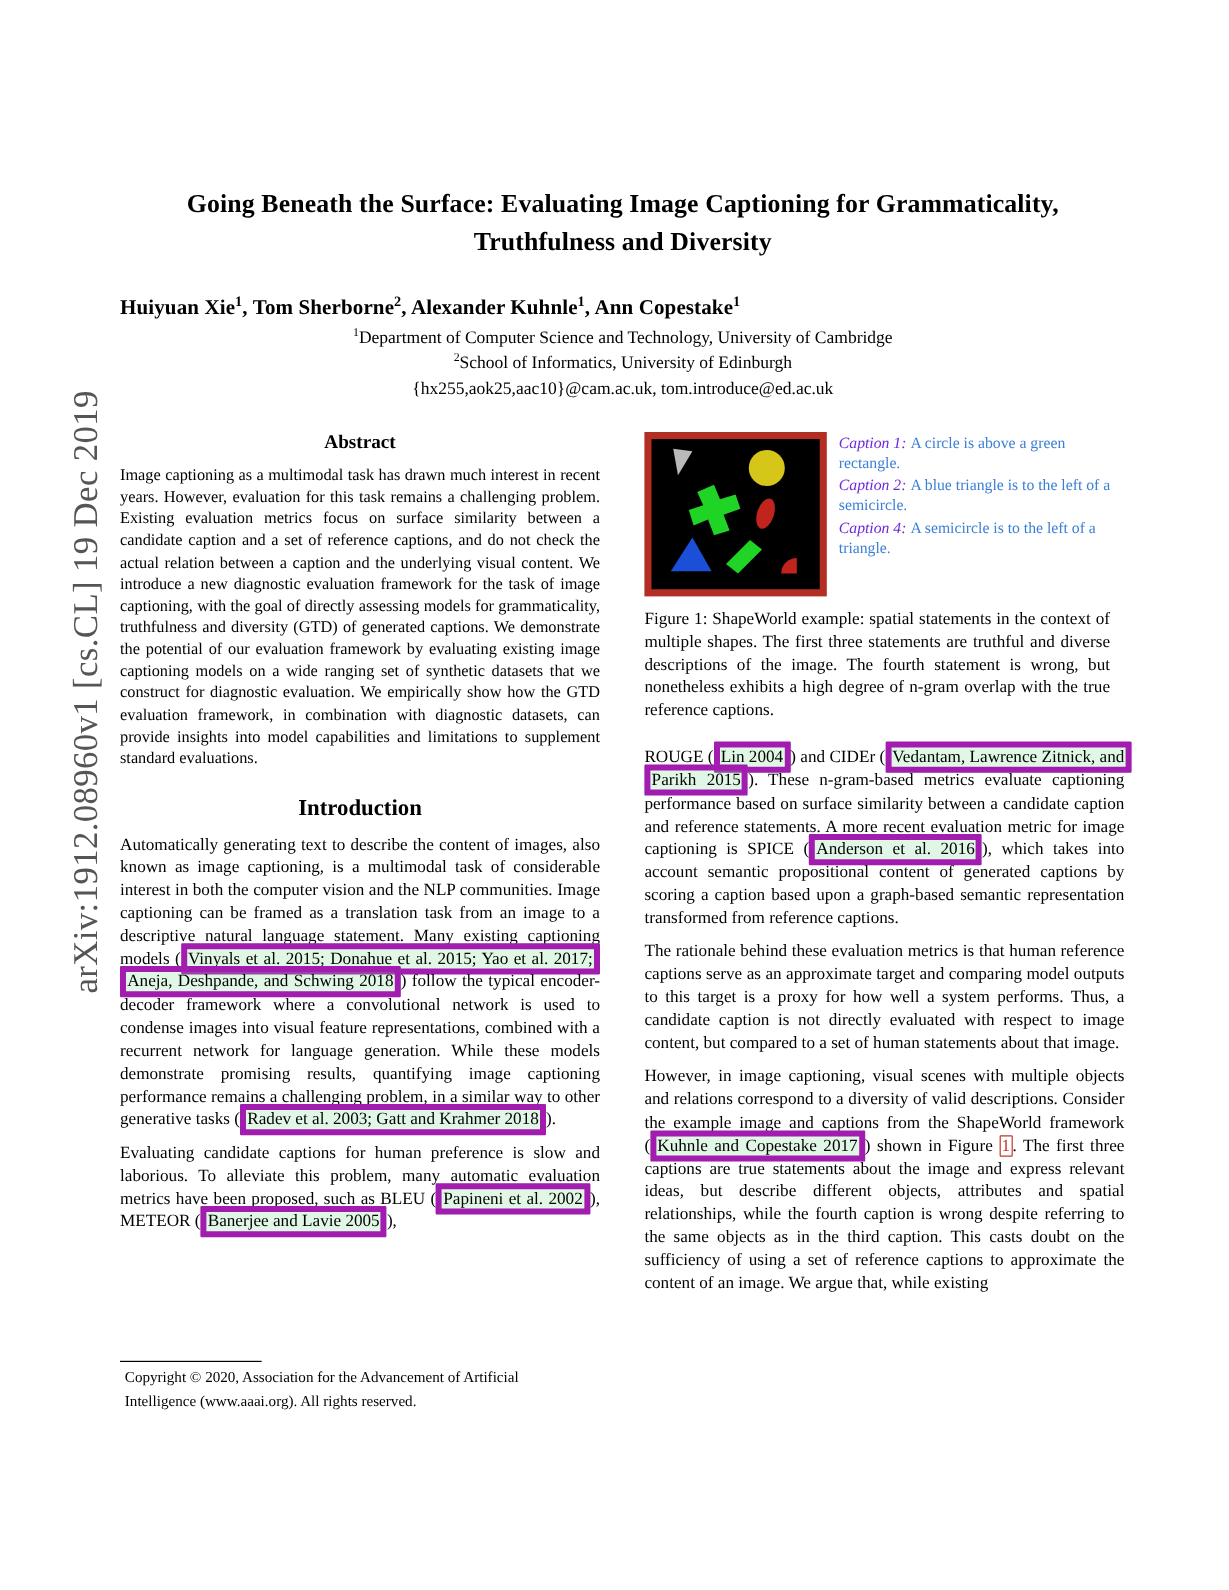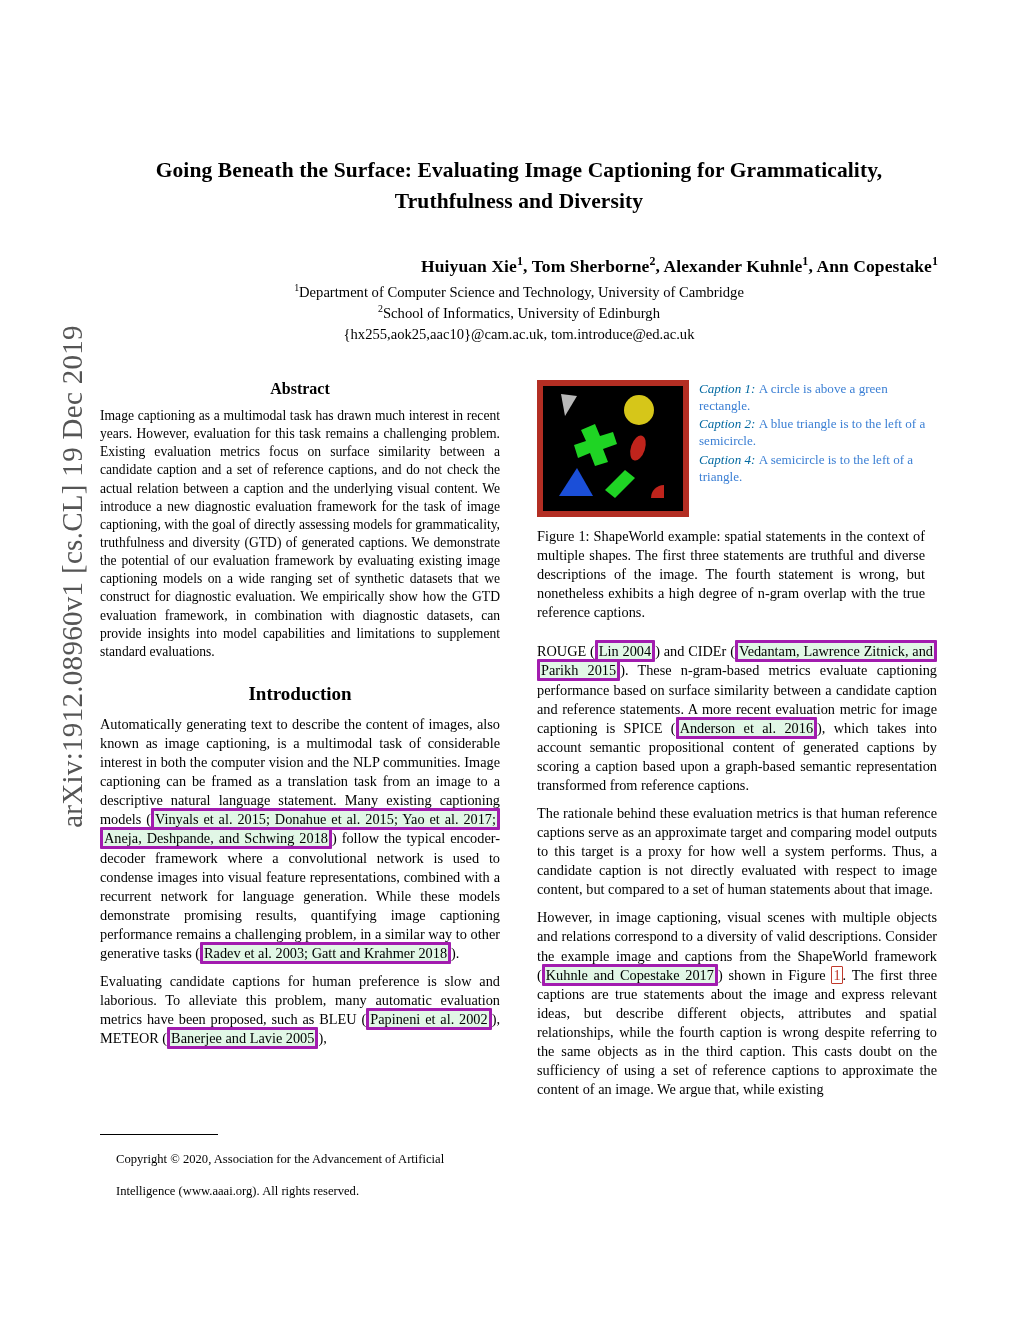--- a/index.html
+++ b/index.html
@@ -44,43 +44,43 @@
   
   #title {
     margin-top: 155px;
     text-align: center;
     font-size: 21.5px;
     font-weight: bold;
     line-height: 1.42;
     letter-spacing: 0.1px;
   }
   #authors {
-    margin-top: 40px;
-    text-align: right;
+    margin-top: 30px;
+    text-align: left;
     font-size: 17.5px;
     font-weight: bold;
     letter-spacing: 0.1px;
   }
   #affil {
     margin-top: 5px;
     text-align: center;
     font-size: 14.6px;
     line-height: 1.42;
   }
   #emails {
     margin-top: 3px;
     text-align: center;
     font-size: 14.6px;
   }
   sup { font-size: 0.68em; vertical-align: super; line-height: 0; }
 
   
   #cols {
     position: absolute;
-    top: 380px;
+    top: 360px;
     left: 0;
     width: 838px;
     display: flex;
     gap: 37px;
   }
   .col { width: 400px; }
 
   h2.section {
     text-align: center;
     font-size: 16px;
@@ -103,21 +103,21 @@
   }
   p.abs {
     font-size: 13.6px;
     line-height: 1.335;
     text-align: justify;
     margin: 0;
   }
 
   
   .cite {
-    border: 3px solid #a21caf;
+    border: 5px solid #a21caf;
     padding: 0 1px;
     border-radius: 1px;
     background: rgba(120, 220, 140, 0.22);
     box-decoration-break: clone;
     -webkit-box-decoration-break: clone;
   }
   .cite-red {
     border: 1px solid #c0392b;
     padding: 0 1px;
     border-radius: 1px;
@@ -147,21 +147,21 @@
     background: #000000;
     display: block;
   }
   #captions {
     font-size: 13.1px;
     line-height: 1.31;
     color: #3b7fd4;
   }
   #captions .cap-label {
     font-style: italic;
-    color: #0369a1;
+    color: #6d28d9;
   }
   #captions p { margin: 0 0 1px 0; }
 
   p.figcaption {
     font-size: 14.3px;
     line-height: 1.335;
     text-align: justify;
     margin: 2px 12px 20px 0;
   }
 
@@ -172,21 +172,21 @@
     top: 1134px;
     width: 400px;
   }
   #footnote .rule {
     width: 118px;
     height: 1px;
     background: #000;
     margin-bottom: 5px;
   }
   #footnote p {
-    margin: 16px;
+    margin: 4px;
     font-size: 12.6px;
     line-height: 1.3;
   }
 </style>
 </head>
 <body>
 
 <div id="arxiv-stamp">arXiv:1912.08960v1  [cs.CL]  19 Dec 2019</div>
 
 <div id="page">

